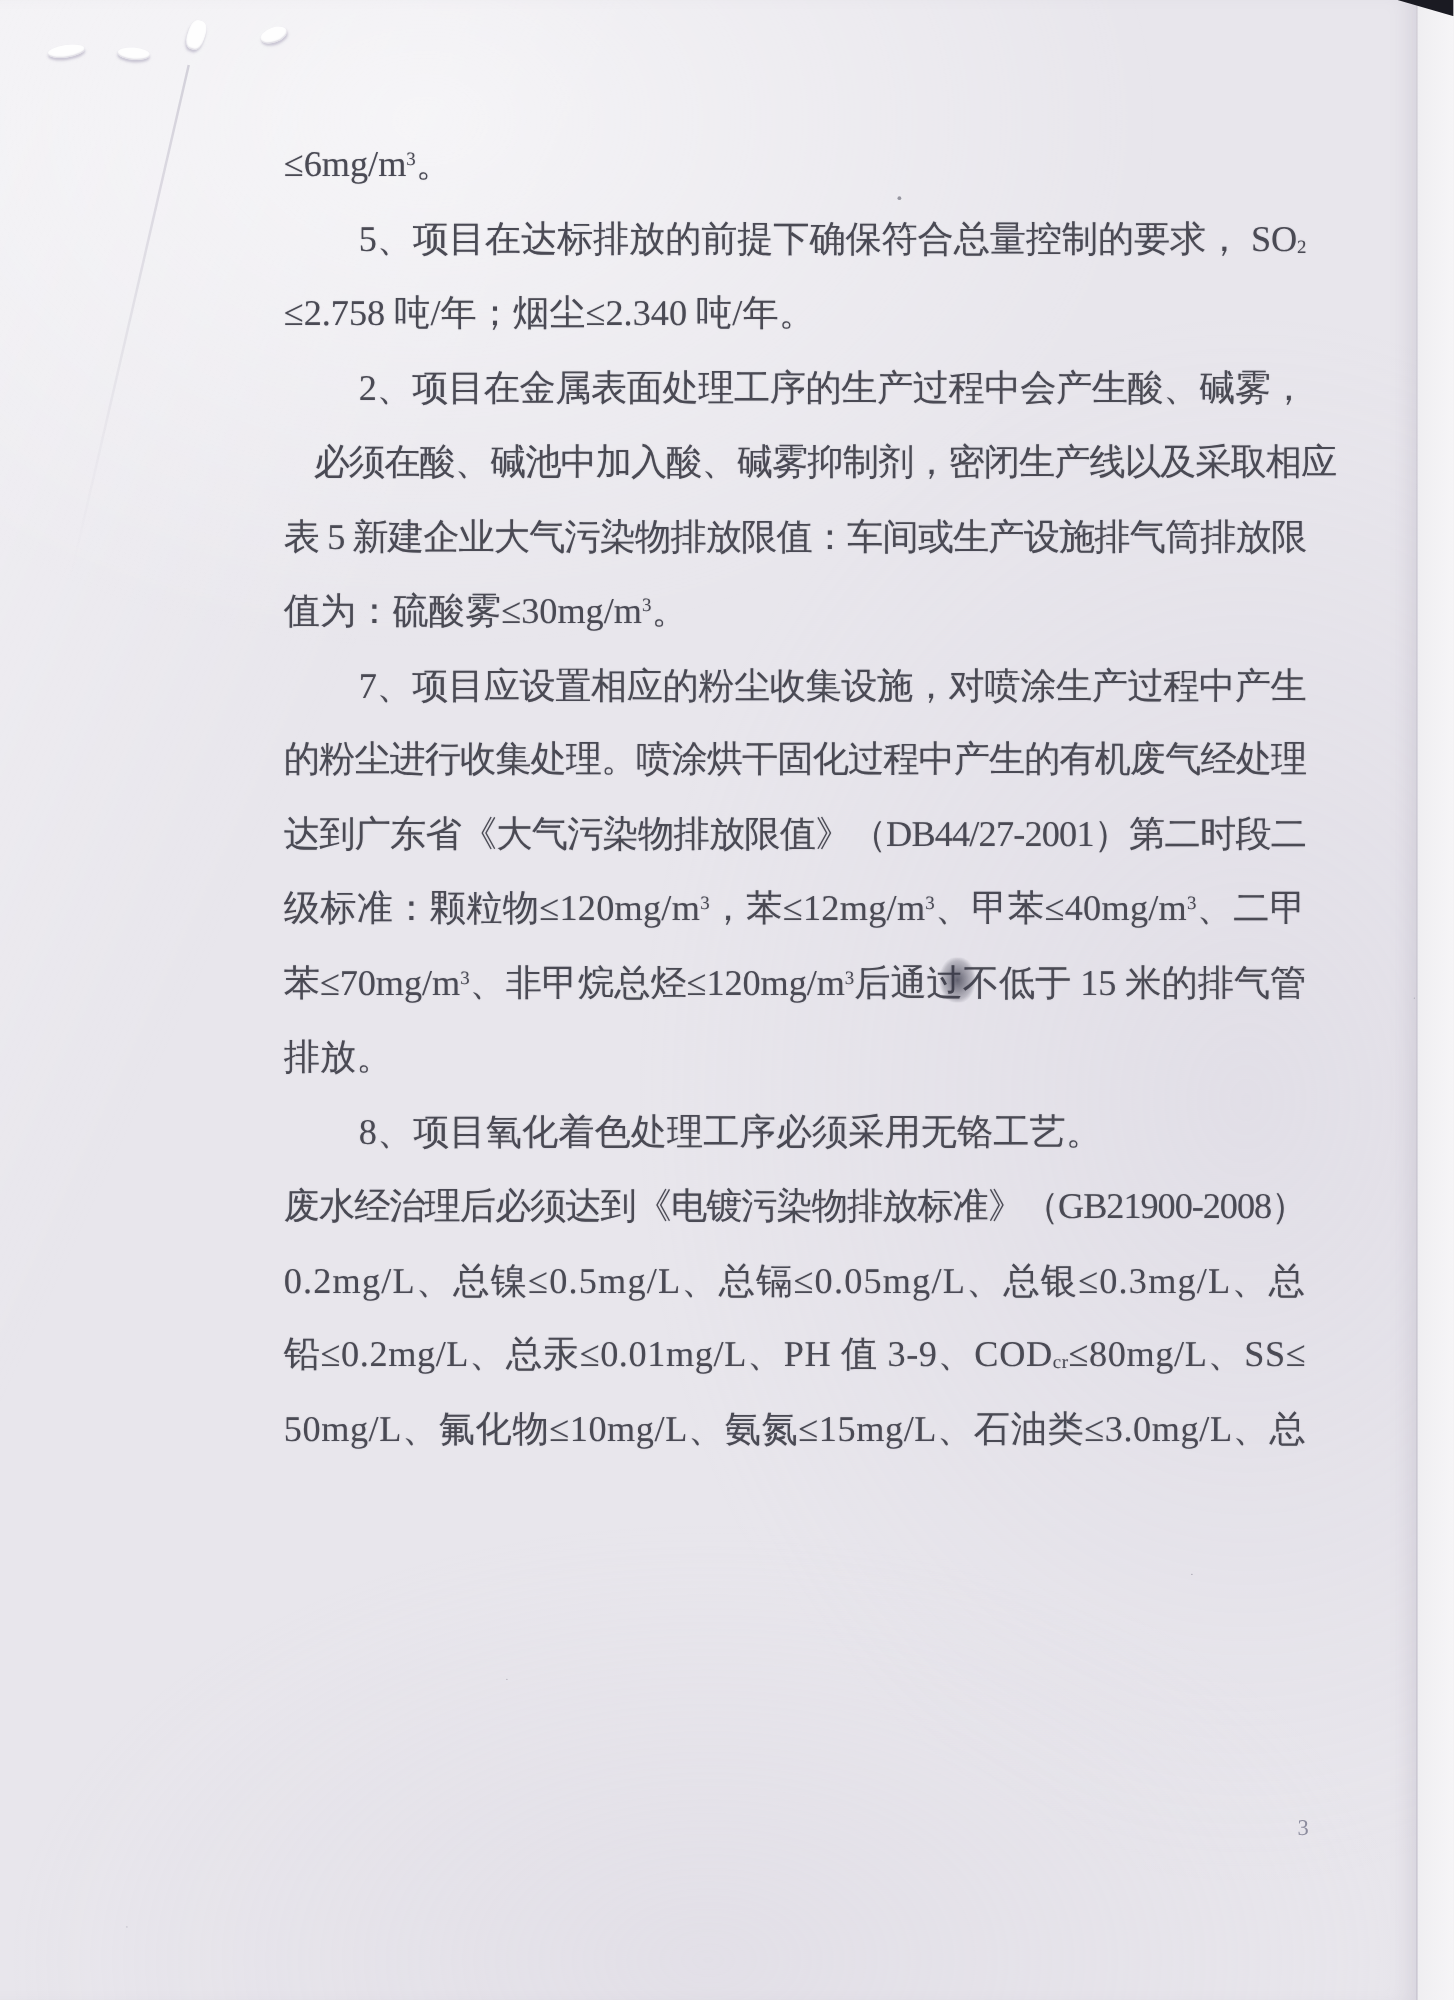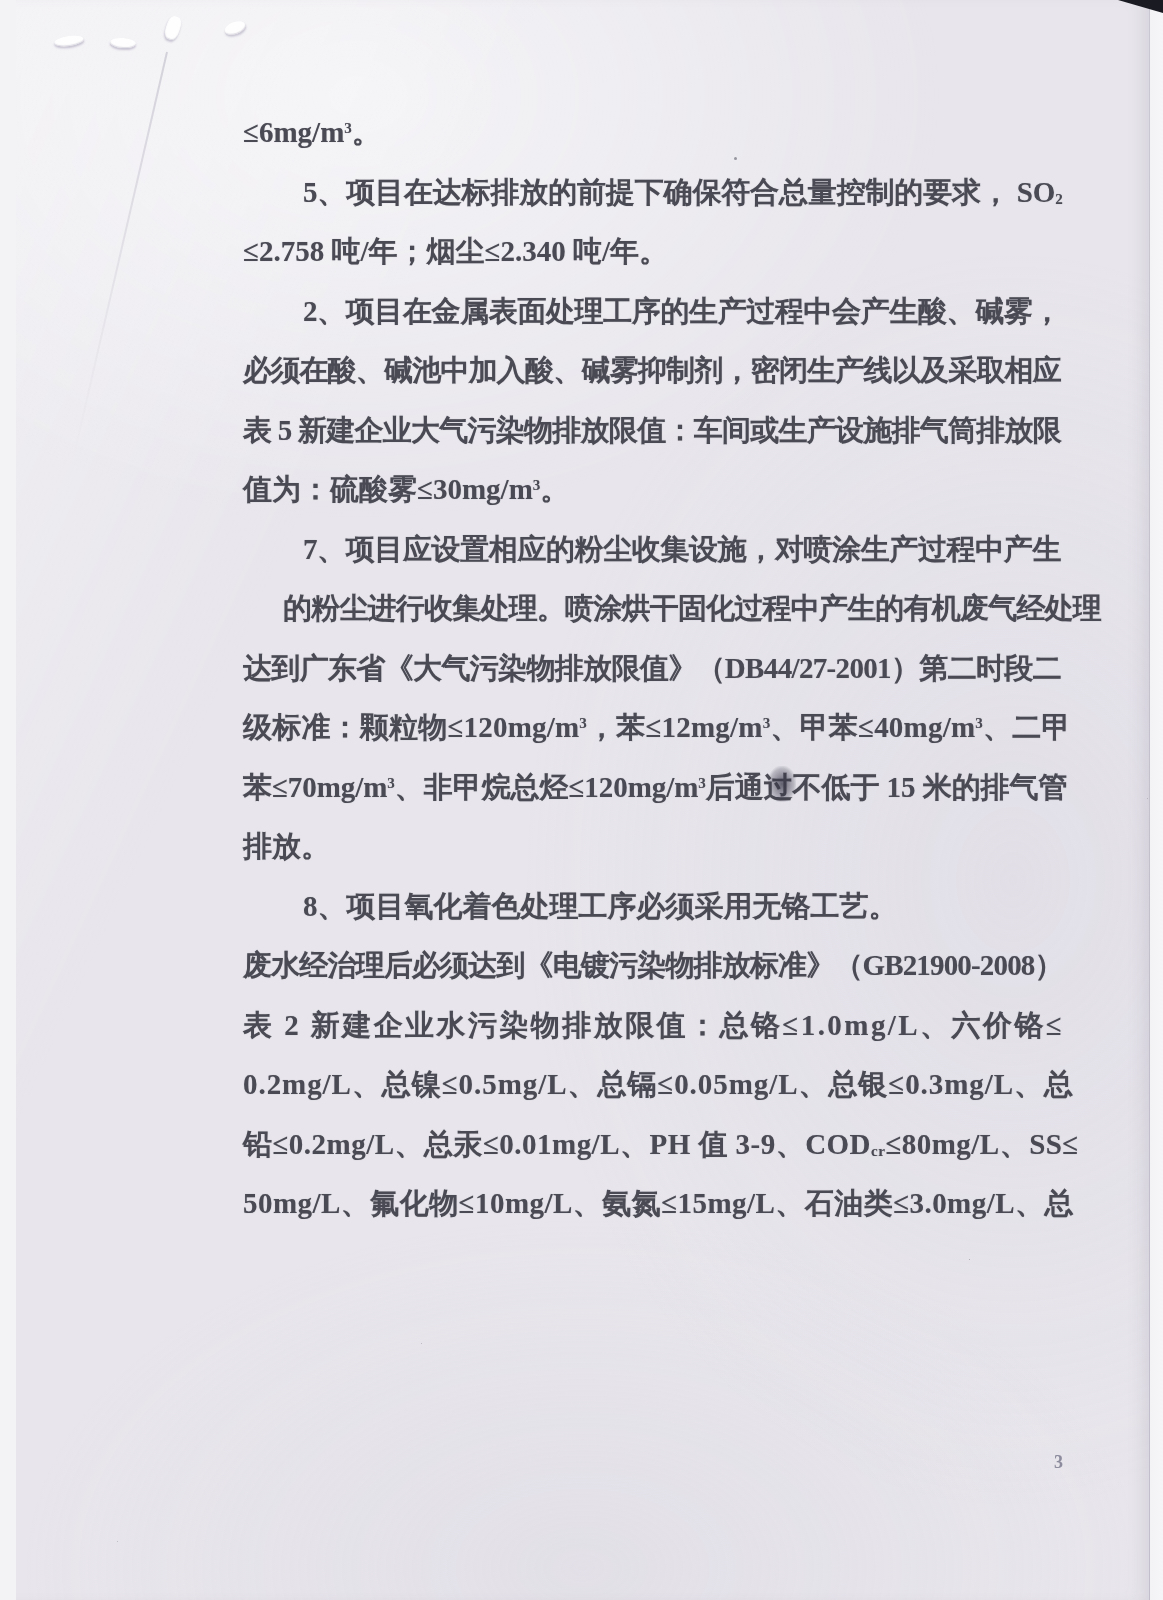--- a/index.html
+++ b/index.html
@@ -7,30 +7,29 @@
     width:1163px;height:1600px;position:relative;overflow:hidden;
     font-family:"Liberation Serif","DejaVu Serif",serif;
     background:#f3f2f4;
   }
   .scan{position:absolute;inset:0;}
   .scanner-strip{
     position:absolute;top:0;right:0;width:30px;height:1600px;
     background:linear-gradient(to right,#efeef1,#f6f5f7);
   }
   .paper{
-    position:absolute;left:16px;top:0;width:1133px;height:1600px;
+    position:absolute;left:0;top:0;width:1133px;height:1600px;
     background:
       radial-gradient(ellipse 900px 650px at 30% 6%, rgba(255,255,255,0.55), rgba(255,255,255,0) 65%),
       linear-gradient(115deg, rgba(255,255,255,0.40) 0%, rgba(255,255,255,0) 28%),
       radial-gradient(ellipse 700px 900px at 88% 55%, rgba(203,198,214,0.22), rgba(203,198,214,0) 70%),
       radial-gradient(ellipse 800px 500px at 50% 98%, rgba(210,205,218,0.25), rgba(210,205,218,0) 70%),
       #e8e6ec;
     border-right:1px solid rgba(105,100,125,0.30);
     box-shadow:inset -14px 0 18px -10px rgba(120,112,140,0.18);
-    font-weight:bold;
   }
   .wedge{
     position:absolute;left:1118px;top:0;width:45px;height:13px;
     clip-path:polygon(0 0,100% 0,100% 100%);
     background:#1a1a22;
   }
   .emboss{
     position:absolute;border-radius:50%;
     background:rgba(255,255,255,0.9);
     box-shadow:0 2px 2px rgba(120,112,145,0.35), inset 0 -1px 1px rgba(130,122,150,0.25);
@@ -88,32 +87,31 @@
     <div class="emboss e2"></div>
     <div class="emboss e3"></div>
     <div class="emboss e4"></div>
     <div class="crease"></div>
     <div class="dust"></div>
     <div class="textblock" id="lines">
         <div class="line"><span class="ls"><span>≤6mg/m</span><sup>3</sup><span>。</span></span></div>
         <div class="line indent fill"><span class="ls" style="letter-spacing: -0.150862px;"><span>5、项目在达标排放的前提下确保符合总量控制的要求， SO</span><sub>2</sub></span></div>
         <div class="line"><span class="ls"><span>≤2.758 吨/年；烟尘≤2.340 吨/年。</span></span></div>
         <div class="line indent fill"><span class="ls" style="letter-spacing: -0.388889px;"><span>2、项目在金属表面处理工序的生产过程中会产生酸、碱雾，</span></span></div>
-        <div class="line fill"><span class="ls" style="letter-spacing: -0.793103px;"><span>必须在酸、碱池中加入酸、碱雾抑制剂，密闭生产线以及采取相应</span></span></div>
+        <div class="line fill"><span class="ls" style="letter-spacing: -0.793103px; margin-left: 24px;"><span>必须在酸、碱池中加入酸、碱雾抑制剂，密闭生产线以及采取相应</span></span></div>
         <div class="line fill"><span class="ls" style="letter-spacing: -0.741935px;"><span>表 5 新建企业大气污染物排放限值：车间或生产设施排气筒排放限</span></span></div>
         <div class="line"><span class="ls"><span>值为：硫酸雾≤30mg/m</span><sup>3</sup><span>。</span></span></div>
         <div class="line indent fill"><span class="ls" style="letter-spacing: -0.388889px;"><span>7、项目应设置相应的粉尘收集设施，对喷涂生产过程中产生</span></span></div>
-        <div class="line fill"><span class="ls" style="letter-spacing: -0.793103px; margin-left: 40px;"><span>的粉尘进行收集处理。喷涂烘干固化过程中产生的有机废气经处理</span></span></div>
+        <div class="line fill"><span class="ls" style="letter-spacing: -0.793103px;"><span>的粉尘进行收集处理。喷涂烘干固化过程中产生的有机废气经处理</span></span></div>
         <div class="line fill"><span class="ls" style="letter-spacing: -0.657143px;"><span>达到广东省《大气污染物排放限值》（DB44/27-2001）第二时段二</span></span></div>
         <div class="line fill"><span class="ls" style="letter-spacing: 0.201953px;"><span>级标准：颗粒物≤120mg/m</span><sup>3</sup><span>，苯≤12mg/m</span><sup>3</sup><span>、甲苯≤40mg/m</span><sup>3</sup><span>、二甲</span></span></div>
         <div class="line fill"><span class="ls" style="letter-spacing: -0.0584936px;"><span>苯≤70mg/m</span><sup>3</sup><span>、非甲烷总烃≤120mg/m</span><sup>3</sup><span>后通过不低于 15 米的排气管</span></span></div>
         <div class="line"><span class="ls"><span>排放。</span></span></div>
         <div class="line indent"><span class="ls"><span>8、项目氧化着色处理工序必须采用无铬工艺。</span></span></div>
         <div class="line fill"><span class="ls" style="letter-spacing: -0.841518px;"><span>废水经治理后必须达到《电镀污染物排放标准》（GB21900-2008）</span></span></div>
-        <div class="line fill"><span class="ls" style="letter-spacing: 2.43994px;"><span>表 2 新建企业水污染物排放限值：总铬≤1.0mg/L、六价铬≤</span></span></div>
         <div class="line fill"><span class="ls" style="letter-spacing: 0.940407px;"><span>0.2mg/L、总镍≤0.5mg/L、总镉≤0.05mg/L、总银≤0.3mg/L、总</span></span></div>
         <div class="line fill"><span class="ls" style="letter-spacing: 0.476729px;"><span>铅≤0.2mg/L、总汞≤0.01mg/L、PH 值 3-9、COD</span><sub>cr</sub><span>≤80mg/L、SS≤</span></span></div>
         <div class="line fill"><span class="ls" style="letter-spacing: 0.455793px;"><span>50mg/L、氟化物≤10mg/L、氨氮≤15mg/L、石油类≤3.0mg/L、总</span></span></div>
       </div>
     <div class="blot"></div>
     <div class="pagenum">3</div>
   </div>
   <div class="wedge"></div>
 </div>
 

